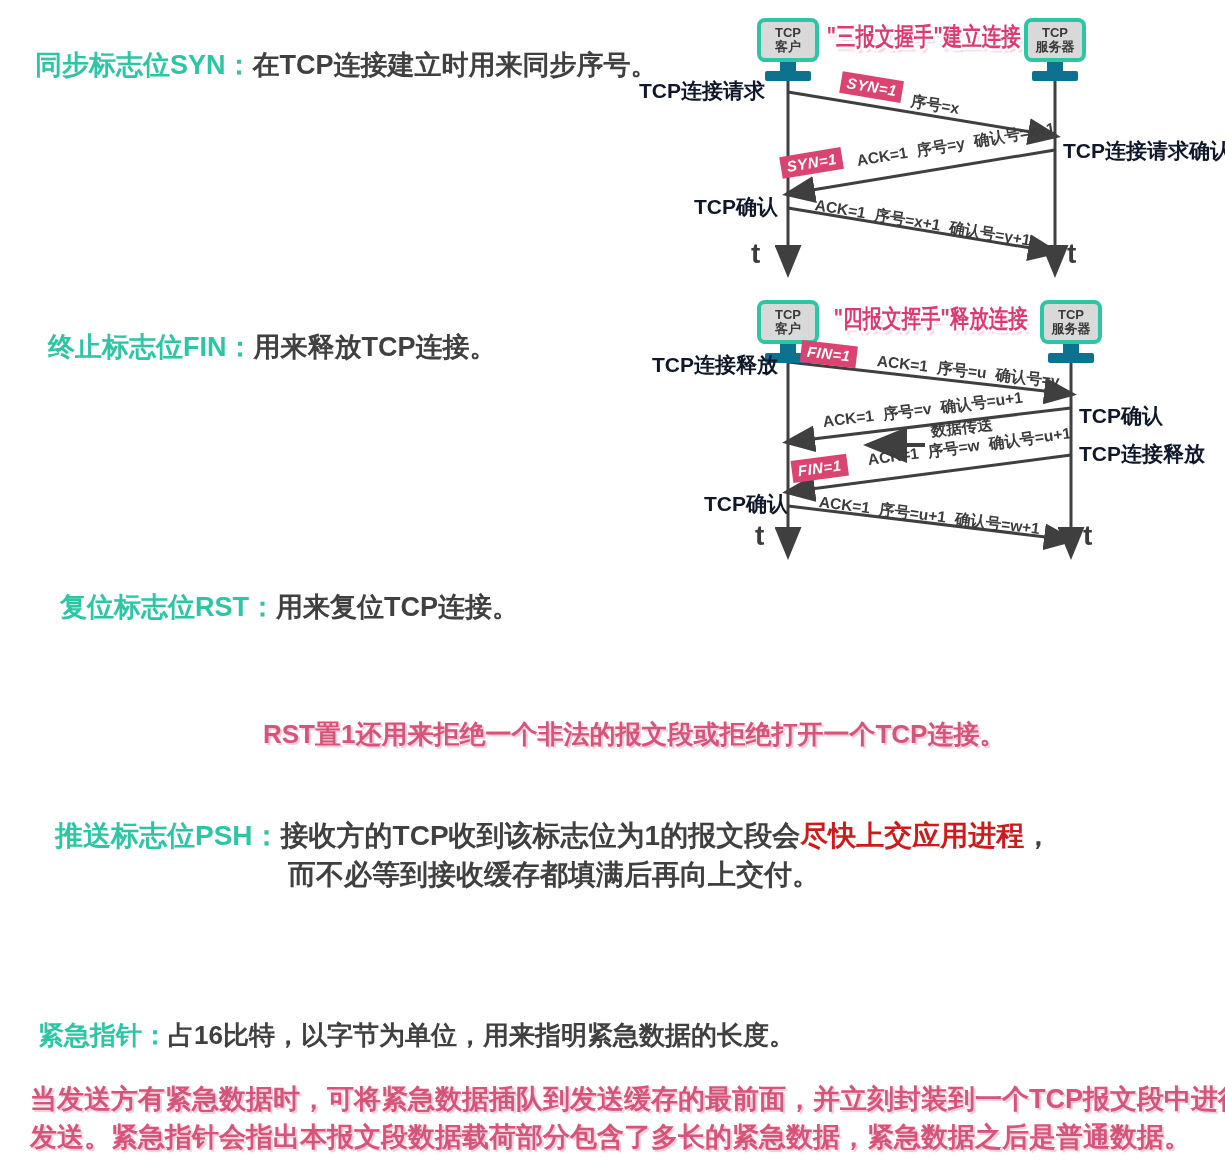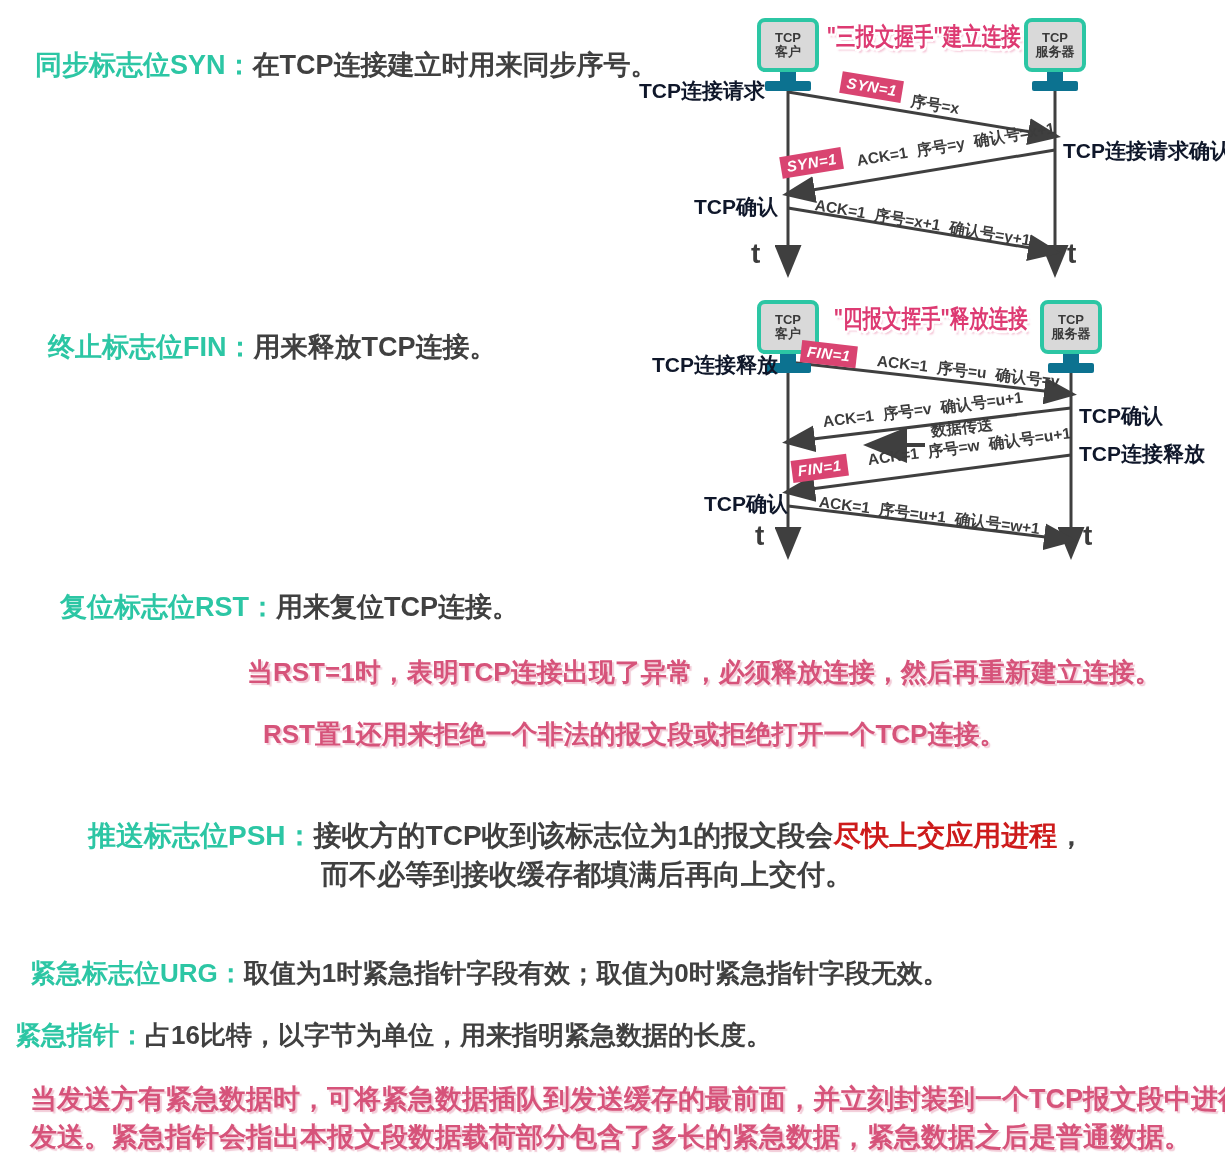--- a/index.html
+++ b/index.html
@@ -3,29 +3,29 @@
 <meta charset="utf-8">
 <style>
   html,body{margin:0;padding:0;background:#fff;}
   .page{position:relative;width:1225px;height:1167px;background:#ffffff;overflow:hidden;
         font-family:"Liberation Sans","DejaVu Sans",sans-serif;font-weight:bold;}
   .line{position:absolute;white-space:nowrap;}
   .term{color:#2cc6a4;}
   .desc{color:#404040;}
   .red{color:#cd1b1b;}
   .fs27{font-size:27px;}
-  .fs28{font-size:28px;margin-left:33px;}
+  .fs28{font-size:28px;}
   .fs26{font-size:26px;}
   .pink-note{position:absolute;white-space:nowrap;color:#d6537a;
              text-shadow:2px 2px 1px rgba(218,106,140,.35);}
   
   .diagram{position:absolute;width:570px;height:282px;}
   .diagram svg{position:absolute;left:0;top:0;}
   .device{position:absolute;width:62px;}
-  .monitor{box-sizing:border-box;width:62px;height:54px;border:4px solid #2cc6a4;border-radius:8px;
+  .monitor{box-sizing:border-box;width:62px;height:44px;border:4px solid #2cc6a4;border-radius:8px;
            background:#d9d9d9;display:flex;flex-direction:column;align-items:center;justify-content:center;
            font-size:13px;line-height:14px;color:#3a3a3a;}
   .neck{width:16px;height:9px;background:#0c7290;margin:0 auto;}
   .base{width:46px;height:10px;background:#0c7290;border-radius:2px;margin:0 auto;}
   .dg-title{position:absolute;text-align:center;font-size:25px;line-height:28px;font-weight:800;
             color:#dd3a72;white-space:nowrap;transform:scaleX(.78);transform-origin:center top;
             text-shadow:-2px -2px 0 #fff,2px -2px 0 #fff,-2px 2px 0 #fff,2px 2px 0 #fff,
                         -3px 0 0 #fff,3px 0 0 #fff,0 -3px 0 #fff,0 3px 0 #fff,
                         3px 4px 2px rgba(221,67,121,.30);}
   .side-label{position:absolute;font-size:21px;color:#0f172a;white-space:nowrap;}
@@ -46,35 +46,31 @@
   </div>
 
   <div class="line fs27" style="left:48px;top:329px;">
     <span class="term">终止标志位FIN：</span><span class="desc">用来释放TCP连接。</span>
   </div>
 
   <div class="line fs27" style="left:60px;top:589px;">
     <span class="term">复位标志位RST：</span><span class="desc">用来复位TCP连接。</span>
   </div>
 
-  <div class="pink-note fs26" style="left:247px;top:655px;">当RST=1时，表明TCP连接出现了异常，必须释放连接，然后再重新建立连接。</div>
   <div class="pink-note fs26" style="left:263px;top:717px;">RST置1还用来拒绝一个非法的报文段或拒绝打开一个TCP连接。</div>
 
   <div class="line fs28" style="left:55px;top:817px;">
     <span class="term">推送标志位PSH：</span><span class="desc">接收方的TCP收到该标志位为1的报文段会</span><span class="red">尽快上交应用进程</span><span class="desc">，</span>
   </div>
   <div class="line fs28" style="left:288px;top:856px;">
     <span class="desc">而不必等到接收缓存都填满后再向上交付。</span>
   </div>
 
-  <div class="line fs26" style="left:30px;top:956px;">
-    <span class="term">紧急标志位URG：</span><span class="desc">取值为1时紧急指针字段有效；取值为0时紧急指针字段无效。</span>
-  </div>
 
-  <div class="line fs26" style="left:15px;top:1018px;">
+  <div class="line fs26" style="left:38px;top:1018px;">
     <span class="term">紧急指针：</span><span class="desc">占16比特，以字节为单位，用来指明紧急数据的长度。</span>
   </div>
 
   <div class="pink-note fs27" style="left:30px;top:1081px;">当发送方有紧急数据时，可将紧急数据插队到发送缓存的最前面，并立刻封装到一个TCP报文段中进行</div>
   <div class="pink-note fs27" style="left:30px;top:1119px;">发送。紧急指针会指出本报文段数据载荷部分包含了多长的紧急数据，紧急数据之后是普通数据。</div>
 
   <div class="diagram" style="left:655px;top:10px;">
     <svg width="570" height="282" viewBox="0 0 570 282">
       <defs>
         <marker id="ah1" markerWidth="11" markerHeight="9" refX="9" refY="4.5" orient="auto">

